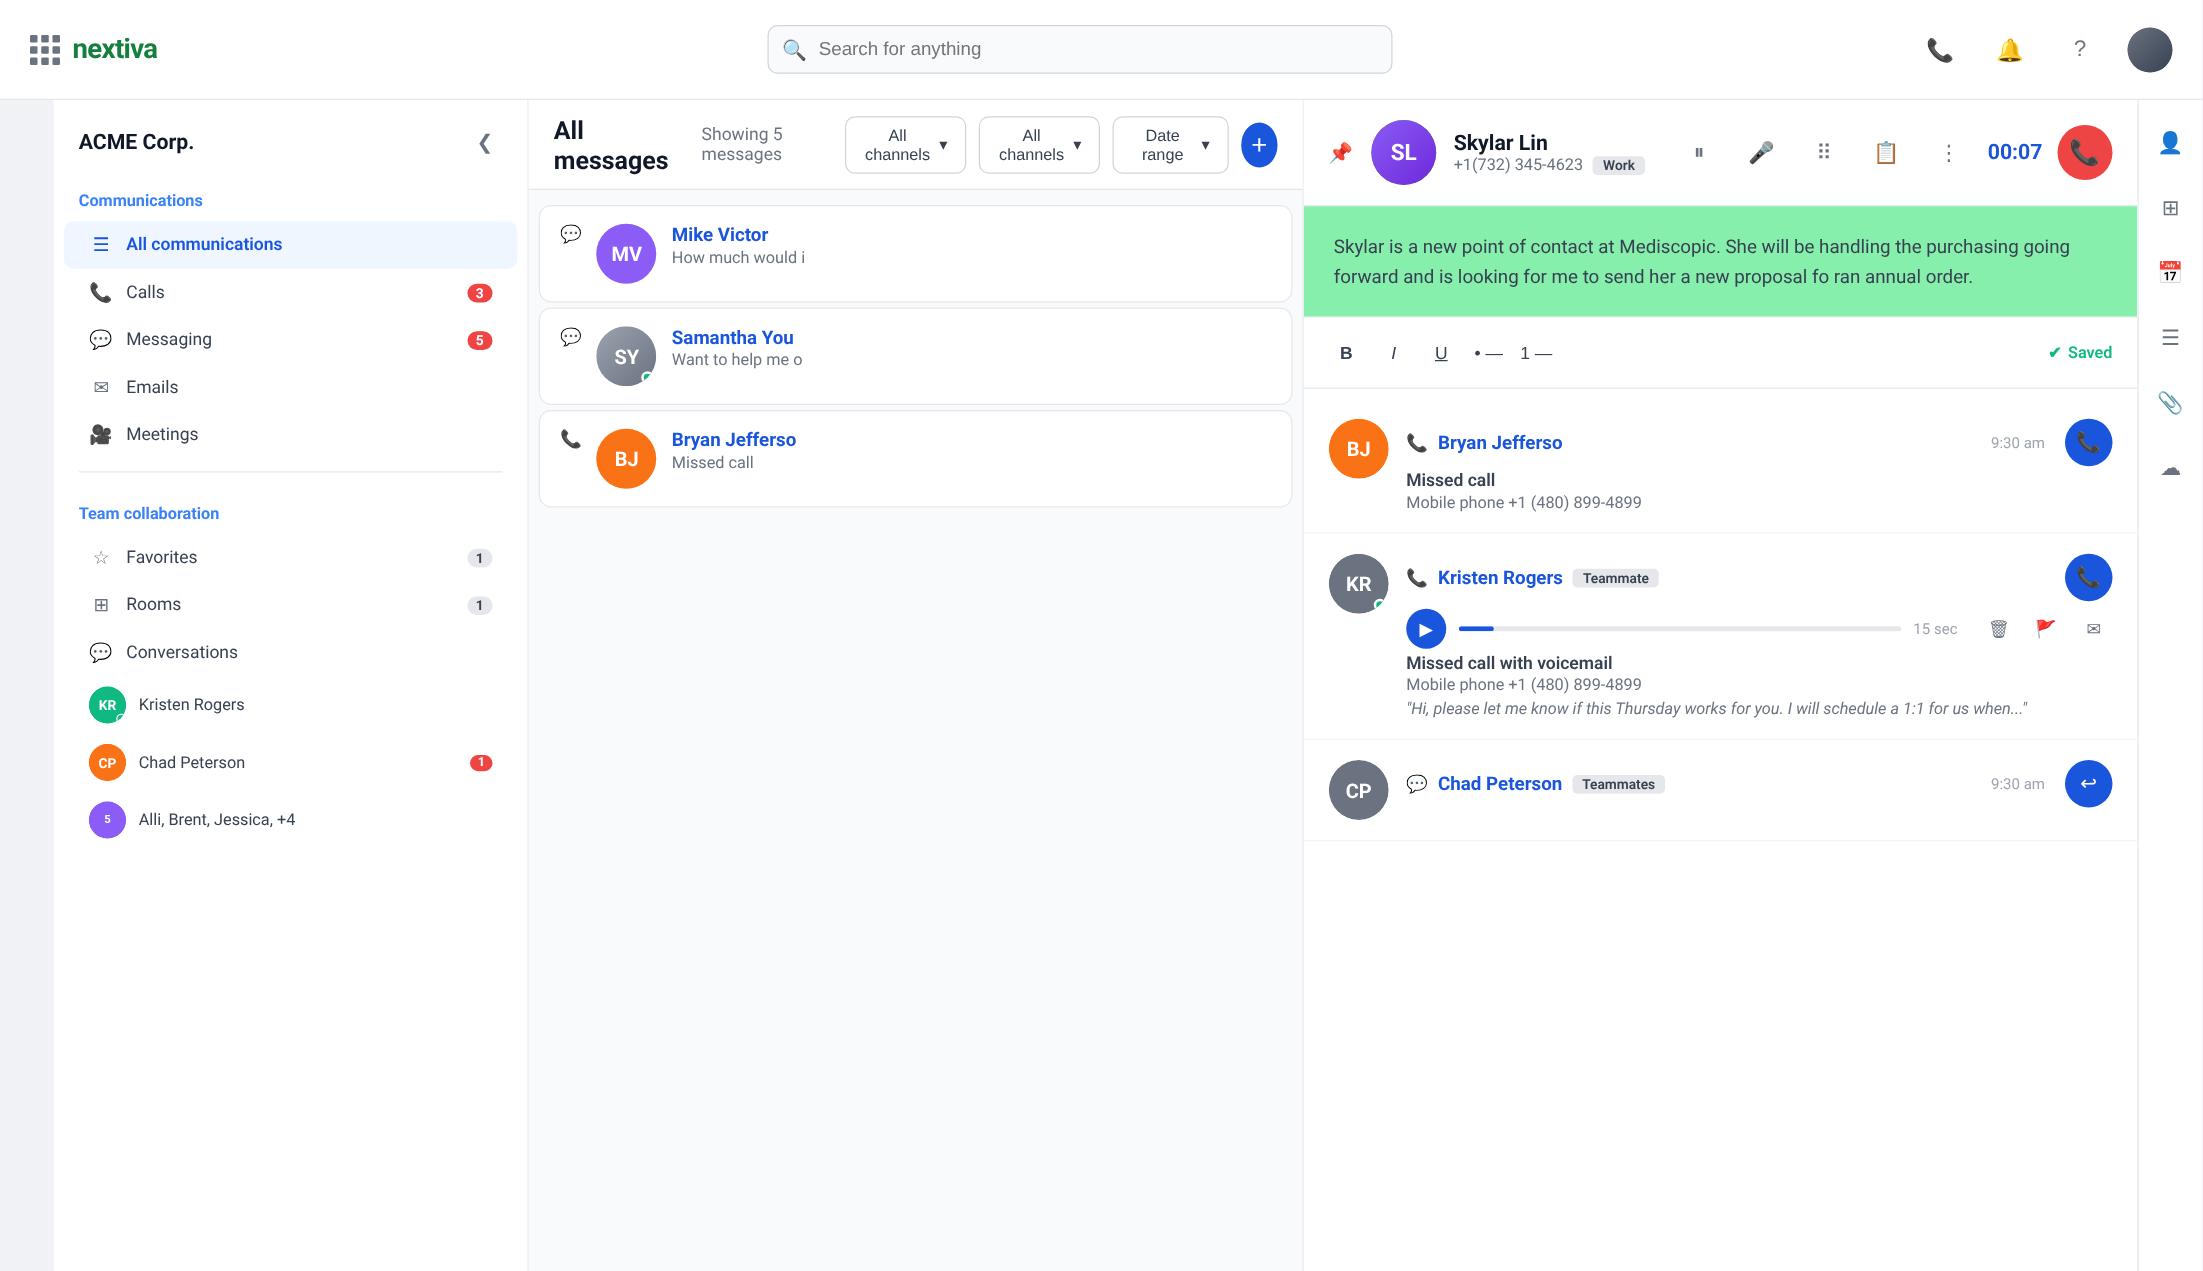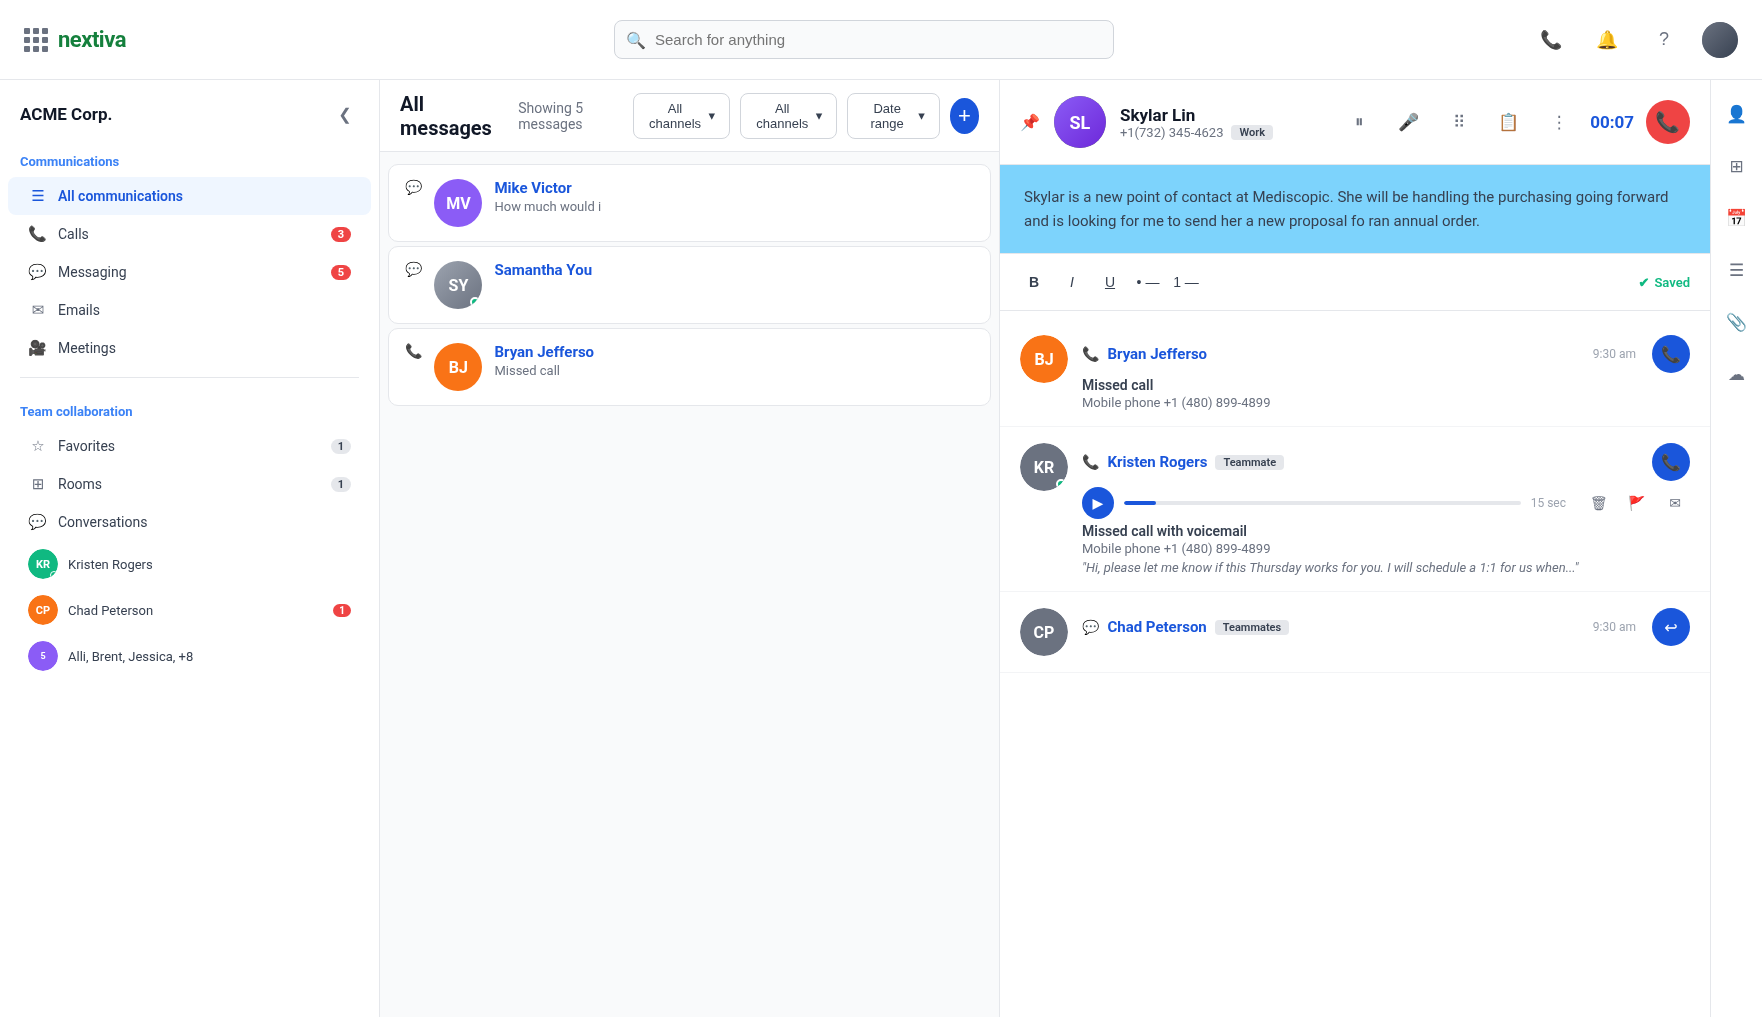--- a/index.html
+++ b/index.html
@@ -101,20 +101,21 @@
       width: 100%; height: 100%;
       background: linear-gradient(135deg, #6b7280, #374151);
       border-radius: 50%;
     }
 
     
     .main-layout {
       display: flex;
       flex: 1;
       overflow: hidden;
+      padding-left: 43px;
     }
 
     
     .sidebar {
       width: 380px;
       background: #fff;
       border-right: 1px solid #e5e7eb;
       display: flex;
       flex-direction: column;
       overflow-y: auto;
@@ -439,21 +440,21 @@
       color: #fff;
       display: flex; align-items: center; justify-content: center;
       font-size: 20px;
       cursor: pointer;
       border: none;
     }
 
     
     .note-area {
       padding: 20px 24px;
-      background: #7dd3fc;
+      background: #86efac;
       border-bottom: 1px solid #e5e7eb;
       flex-shrink: 0;
     }
     .note-text {
       font-size: 15px;
       color: #374151;
       line-height: 1.6;
     }
 
     
@@ -763,21 +764,21 @@
         <div class="conv-avatar">
           <div class="conv-avatar-img" style="background: #f97316;">CP</div>
         </div>
         <span class="conv-label">Chad Peterson</span>
         <span class="conv-badge">1</span>
       </div>
       <div class="conv-item">
         <div class="conv-avatar">
           <div class="conv-avatar-img" style="background: #8b5cf6; font-size:9px;">5</div>
         </div>
-        <span class="conv-label">Alli, Brent, Jessica, +8</span>
+        <span class="conv-label">Alli, Brent, Jessica, +4</span>
       </div>
     </div>
 
     <div class="middle-panel">
       <div class="middle-header">
         <div class="middle-header-left">
           <span class="middle-title">All messages</span>
           <span class="showing-text">Showing 5 messages</span>
         </div>
         <div class="middle-header-right">
@@ -813,20 +814,21 @@
         <div class="msg-item">
           <div class="msg-item-left">
             <span class="msg-icon">💬</span>
           </div>
           <div class="msg-avatar" style="background:#e5e7eb;overflow:hidden;">
             <div style="width:100%;height:100%;background:linear-gradient(135deg,#9ca3af,#6b7280);display:flex;align-items:center;justify-content:center;color:#fff;font-weight:700;font-size:16px;">SY</div>
             <div class="online-dot" style="position:absolute;bottom:2px;right:2px;width:10px;height:10px;background:#10b981;border-radius:50%;border:2px solid #fff;"></div>
           </div>
           <div class="msg-content">
             <div class="msg-name">Samantha You</div>
+            <div class="msg-preview">Want to help me o</div>
           </div>
         </div>
 
         <div class="msg-item">
           <div class="msg-item-left">
             <span class="msg-icon">📞</span>
           </div>
           <div class="msg-avatar avatar-orange">BJ</div>
           <div class="msg-content">
             <div class="msg-name">Bryan Jefferso</div>

